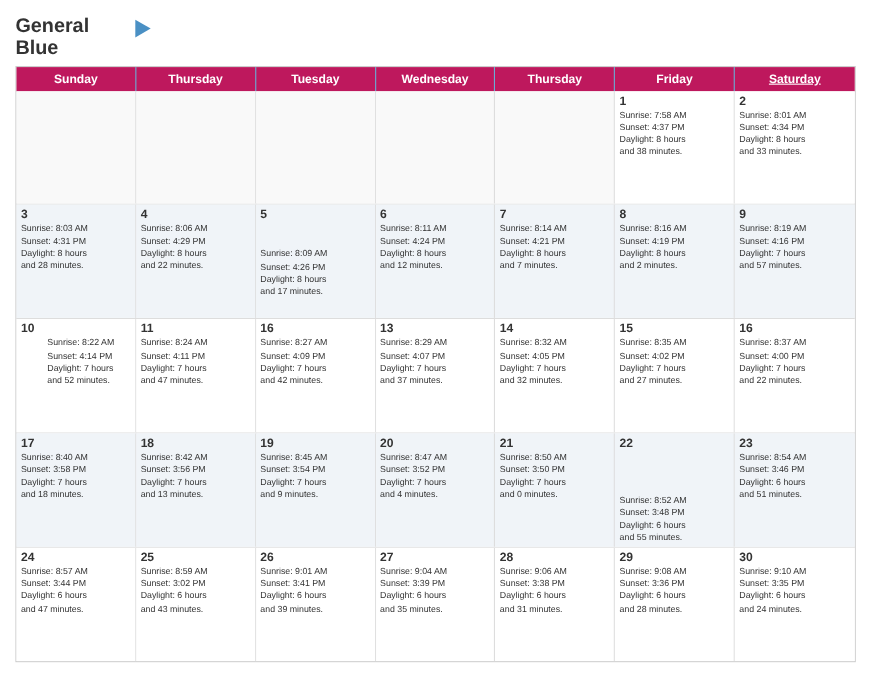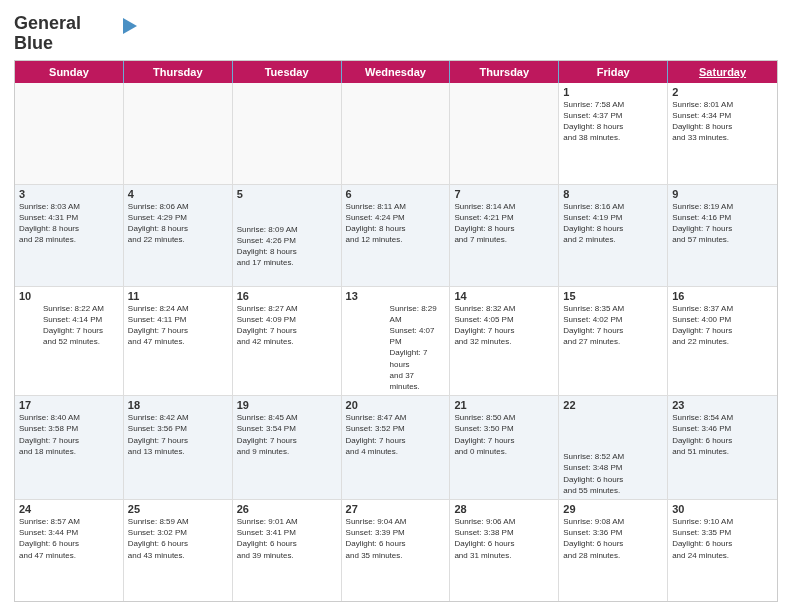--- a/index.html
+++ b/index.html
@@ -240,21 +240,21 @@
           </div>
           <div class="cal-cell">
             <span class="day-num">16</span>
             <div class="cell-info" style="white-space: pre-line;">Sunrise: 8:27 AM
 Sunset: 4:09 PM
 Daylight: 7 hours
 and 42 minutes.</div>
           </div>
           <div class="cal-cell">
             <span class="day-num">13</span>
-            <div class="cell-info" style="white-space: pre-line; margin-left: 44px;">Sunrise: 8:29 AM
+            <div class="cell-info" style="white-space: pre-line;">Sunrise: 8:29 AM
 Sunset: 4:07 PM
 Daylight: 7 hours
 and 37 minutes.</div>
           </div>
           <div class="cal-cell">
             <span class="day-num">14</span>
             <div class="cell-info" style="white-space: pre-line;">Sunrise: 8:32 AM
 Sunset: 4:05 PM
 Daylight: 7 hours
 and 32 minutes.</div>

